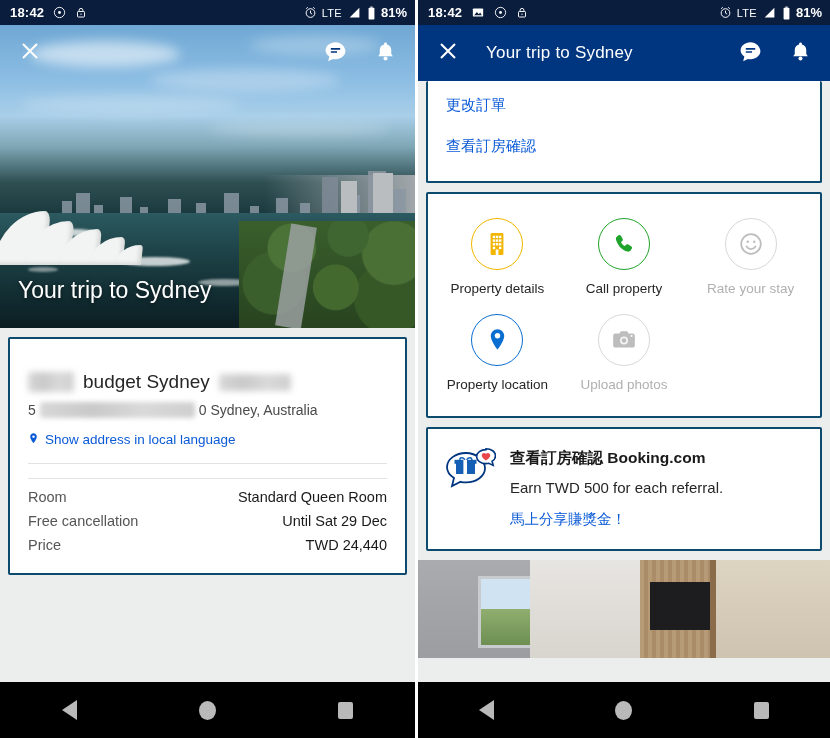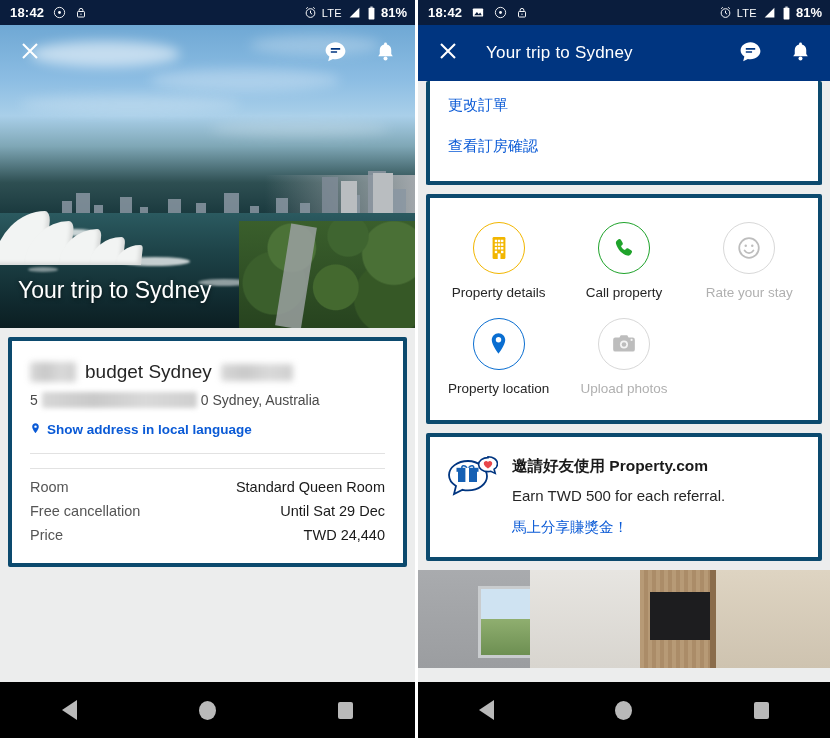--- a/index.html
+++ b/index.html
@@ -98,33 +98,33 @@
   
   .appbar {
     height: 56px; flex:0 0 56px; background:#003580;
     display:flex; align-items:center; padding:0 18px; color:#fff;
   }
   .appbar-title { font-size:17px; margin-left:26px; letter-spacing:.2px; }
   .appbar-actions { margin-left:auto; display:flex; align-items:center; gap:26px; }
 
   
   .body { flex:1 1 auto; overflow:hidden; background:#eceded; }
-  .card { background:#fff; margin:9px 8px; border:4px solid #0c4a6e; border-radius:2px; }
-
-  
-  .pcard { padding: 20px 18px 14px; }
+  .card { background:#fff; margin:9px 8px; border:2px solid #0c4a6e; border-radius:2px; }
+
+  
+  .pcard { padding: 32px 18px 14px; }
   .hotel-name { font-size:19px; color:#262626; display:flex; align-items:center; gap:9px; line-height:1.2; }
   .addr { margin-top:8px; font-size:14px; color:#4a4a4a; display:flex; align-items:center; gap:2px; }
   .blur {
     display:inline-block; vertical-align:middle;
     background: linear-gradient(90deg,#d7d7d7,#c9c9c9,#d9d9d9,#cfcfcf);
     filter: blur(3.2px); border-radius:2px;
   }
   .blur.sm { filter: blur(2.6px); }
-  .loc-link { margin-top:13px; font-size:13.5px; color:#0a5ad6; display:flex; align-items:center; gap:6px;font-weight:bold; }
+  .loc-link { margin-top:13px; font-size:13.5px; color:#0a5ad6; display:flex; align-items:center; gap:6px; }
   .hr { height:1px; background:#e2e2e2; margin:15px 0 0; }
 
   .dates { display:flex; padding:14px 18px 14px; }
   .dcol { flex:1; }
   .dcol + .dcol { border-left:1px solid #e2e2e2; padding-left:16px; }
   .dlabel { font-size:15px; color:#262626; margin-bottom:10px; }
   .dmain { font-size:15.5px; color:#1a1a1a; font-weight:bold; display:flex; align-items:center; gap:7px; }
   .dsub { font-size:13.5px; color:#565656; margin-top:3px; }
 
   .facts { padding:6px 18px 16px; }
@@ -511,21 +511,21 @@
               <path d="M22 6C11.5 6 3 12.3 3 20.1c0 4.4 2.7 8.3 7 10.9L8 39l8.6-4.2c1.7.4 3.5.6 5.4.6 10.5 0 19-6.3 19-14.1S32.5 6 22 6z" fill="#fff" stroke="#003580" stroke-width="1.8"></path>
               <rect x="12" y="16" width="19" height="11" fill="#1560b4"></rect>
               <rect x="10.5" y="12.8" width="22" height="4" fill="#1560b4"></rect>
               <rect x="19.4" y="12.8" width="3.6" height="14.2" fill="#fff"></rect>
               <path d="M21 12.6c-2.6-3.2-6-2-5 .9M22.6 12.6c2.6-3.2 6-2 5 .9" stroke="#1560b4" stroke-width="1.5" fill="none"></path>
               <path d="M42 2.6c-5.2 0-9.4 3.1-9.4 7s4.2 7 9.4 7c1 0 1.9-.1 2.8-.3l4.4 2.1-1.1-4.1c2.1-1.3 3.4-3.3 3.4-5.6 0-3.9-4.2-7-9.5-7z" fill="#fff" stroke="#003580" stroke-width="1.6"></path>
               <path d="M42 13.4s-4.2-2.6-4.2-5c0-1.4 1.1-2.3 2.3-2.3.8 0 1.5.4 1.9 1 .4-.6 1.1-1 1.9-1 1.2 0 2.3.9 2.3 2.3 0 2.4-4.2 5-4.2 5z" fill="#e8474b"></path>
             </svg>
           </div>
           <div class="ref-txt">
-            <div class="ref-title">邀請好友使用 Property.com</div>
+            <div class="ref-title">查看訂房確認 Booking.com</div>
             <div class="ref-sub">Earn TWD 500 for each referral.</div>
             <a href="#" class="ref-link">馬上分享賺獎金！</a>
           </div>
         </div>
       </div>
 
       <div class="roomphoto">
         <div class="rp-wall"></div>
         <div class="rp-window"></div>
         <div class="rp-cab"></div>

